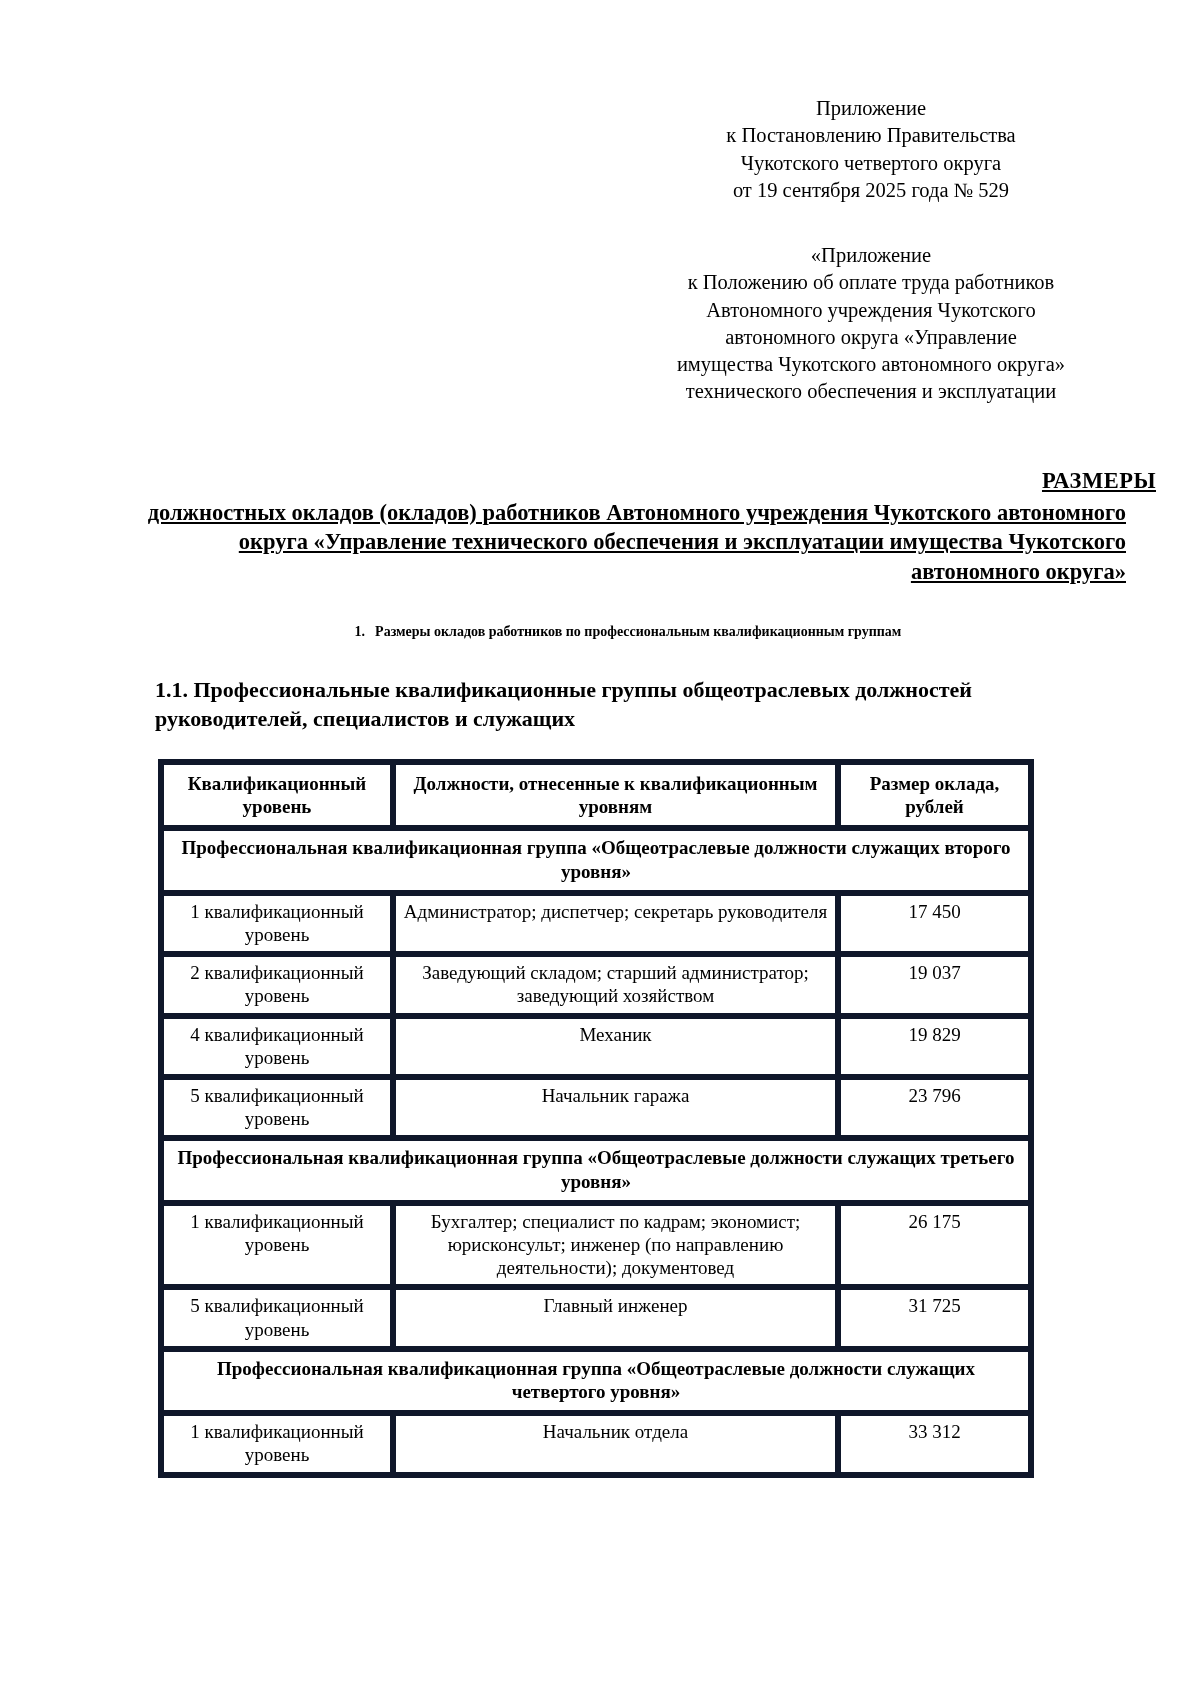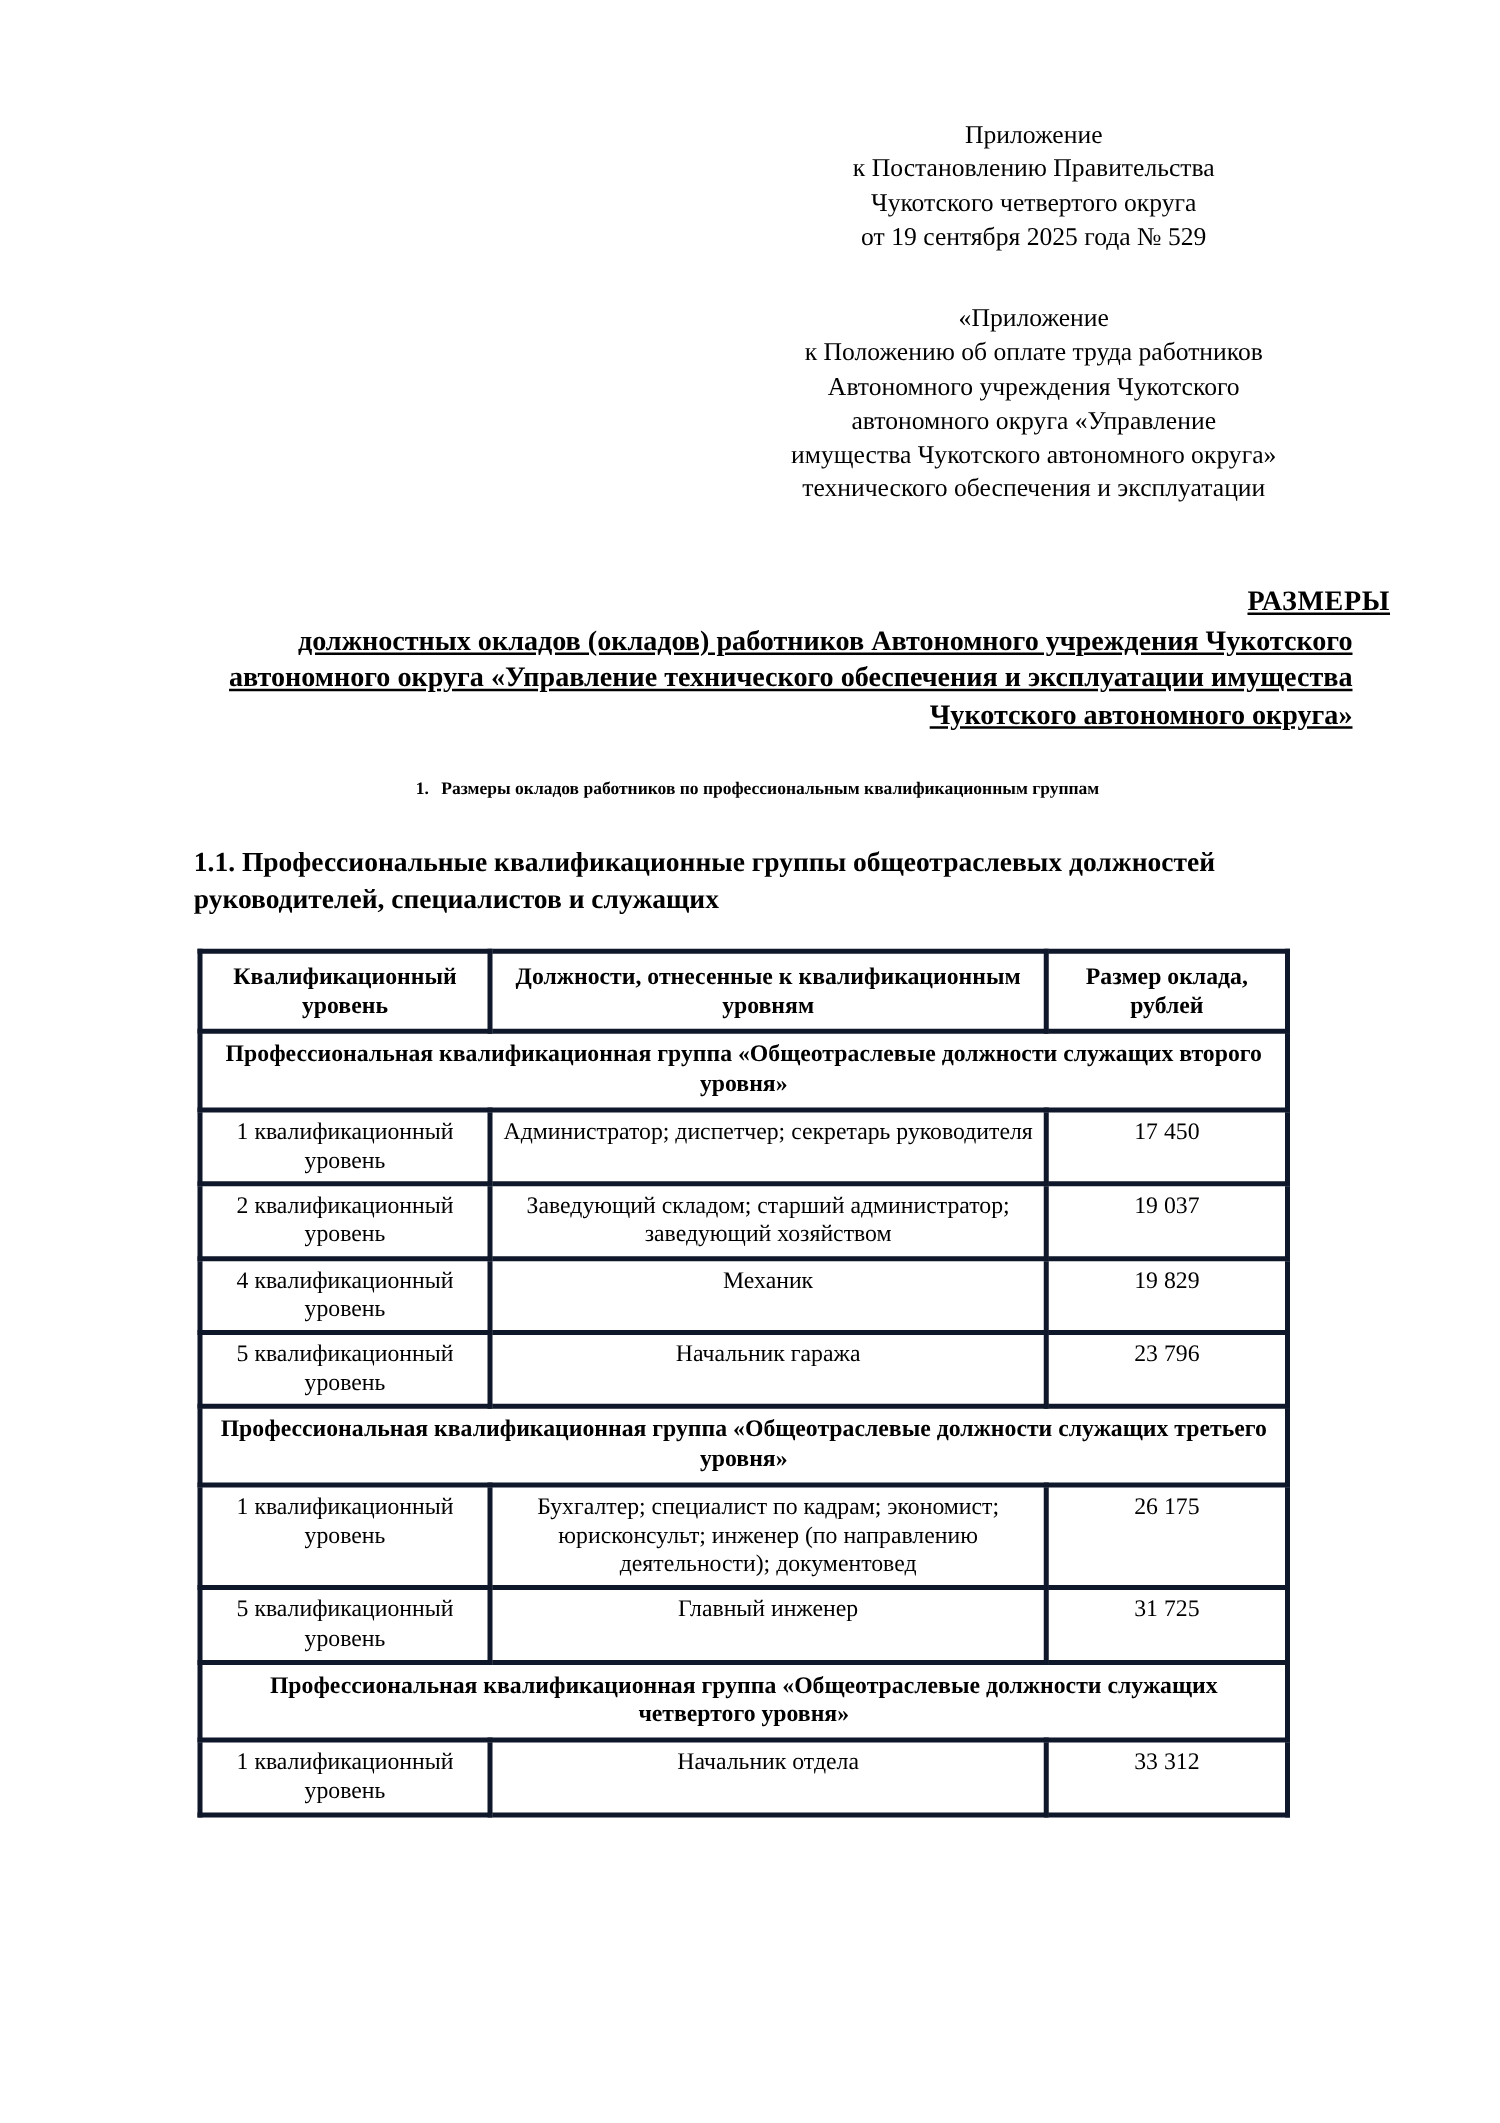--- a/index.html
+++ b/index.html
@@ -12,21 +12,21 @@
     height: 1698px;
     font-family: "Liberation Serif", serif;
     color: #000000;
     position: relative;
     overflow: hidden;
   }
   .page {
     width: 1200px;
     height: 1698px;
     box-sizing: border-box;
-    padding: 95px 88px 60px 100px;
+    padding: 95px 44px 60px 100px;
     position: relative;
   }
   
   .header-block {
     width: 430px;
     margin-left: auto;
     margin-right: 70px;
     text-align: center;
     font-size: 20.5px;
     line-height: 1.33;
@@ -82,21 +82,21 @@
 
   
   table.oklad {
     margin-top: 26px;
     border-collapse: collapse;
     width: 870px;
     margin-left: 58px;
     table-layout: fixed;
   }
   table.oklad td, table.oklad th {
-    border: 4px solid #0f172a;
+    border: 6px solid #0f172a;
     vertical-align: top;
     padding: 4px 6px 5px 6px;
     font-size: 19px;
     line-height: 1.22;
   }
   table.oklad th {
     text-align: center;
     font-weight: bold;
     vertical-align: middle;
     padding: 7px 6px;

